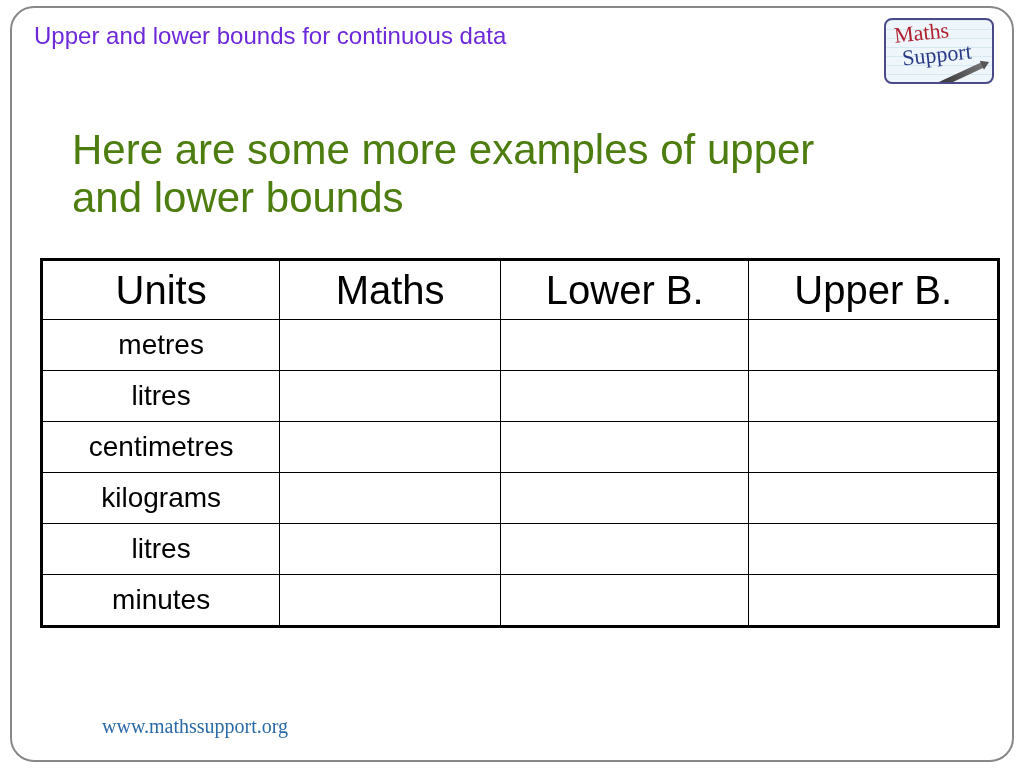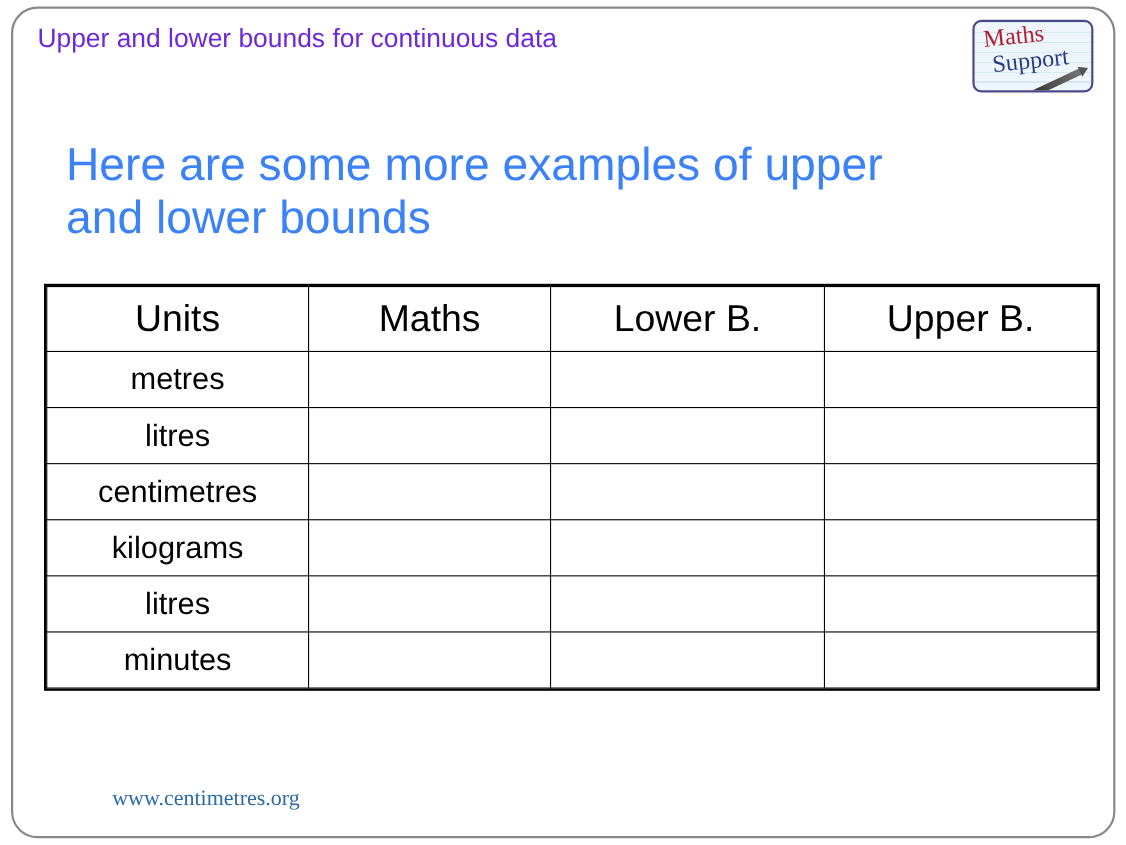--- a/index.html
+++ b/index.html
@@ -73,24 +73,24 @@
   }
   .logo .pen::after{
     content:"";
     position:absolute; right:-6px; top:-2px;
     border-left:8px solid #555;
     border-top:5px solid transparent;
     border-bottom:5px solid transparent;
   }
   .body-text {
     position: absolute;
-    left: 48px;
+    left: 60px;
     top: 118px;
     width: 820px;
-    color: #3b82f6;
+    color: #4d7c0f;
     font-size: 42px;
     line-height: 1.15;
     font-family: "Comic Sans MS", "Comic Sans", cursive, sans-serif;
   }
   .bounds-table {
     position: absolute;
     left: 30px;
     top: 252px;
     width: 956px;
     border-collapse: collapse;
@@ -99,21 +99,21 @@
   .bounds-table th, .bounds-table td {
     border: 1px solid #000;
     text-align: center;
     font-weight: normal;
     font-size: 28px;
     height: 50px;
     padding: 0 4px;
   }
   .bounds-table tr:first-child th {
     height: 58px;
-    font-size: 34px;
+    font-size: 40px;
     text-align: center;
   }
   .bounds-table {
     outline: 2px solid #000;
   }
   .col-units  { width: 235px; }
   .col-size   { width: 220px; }
   .col-lower  { width: 250px; }
   .col-upper  { width: 250px; }
   .footer-link {
@@ -180,15 +180,15 @@
     </tr>
     <tr>
       <td>minutes</td>
       <td></td>
       <td></td>
       <td></td>
     </tr>
   </tbody>
     </table>
 
-  <div class="footer-link">www.centimetres.org</div>
+  <div class="footer-link">www.mathssupport.org</div>
 
 </div>
 
 </body></html>

